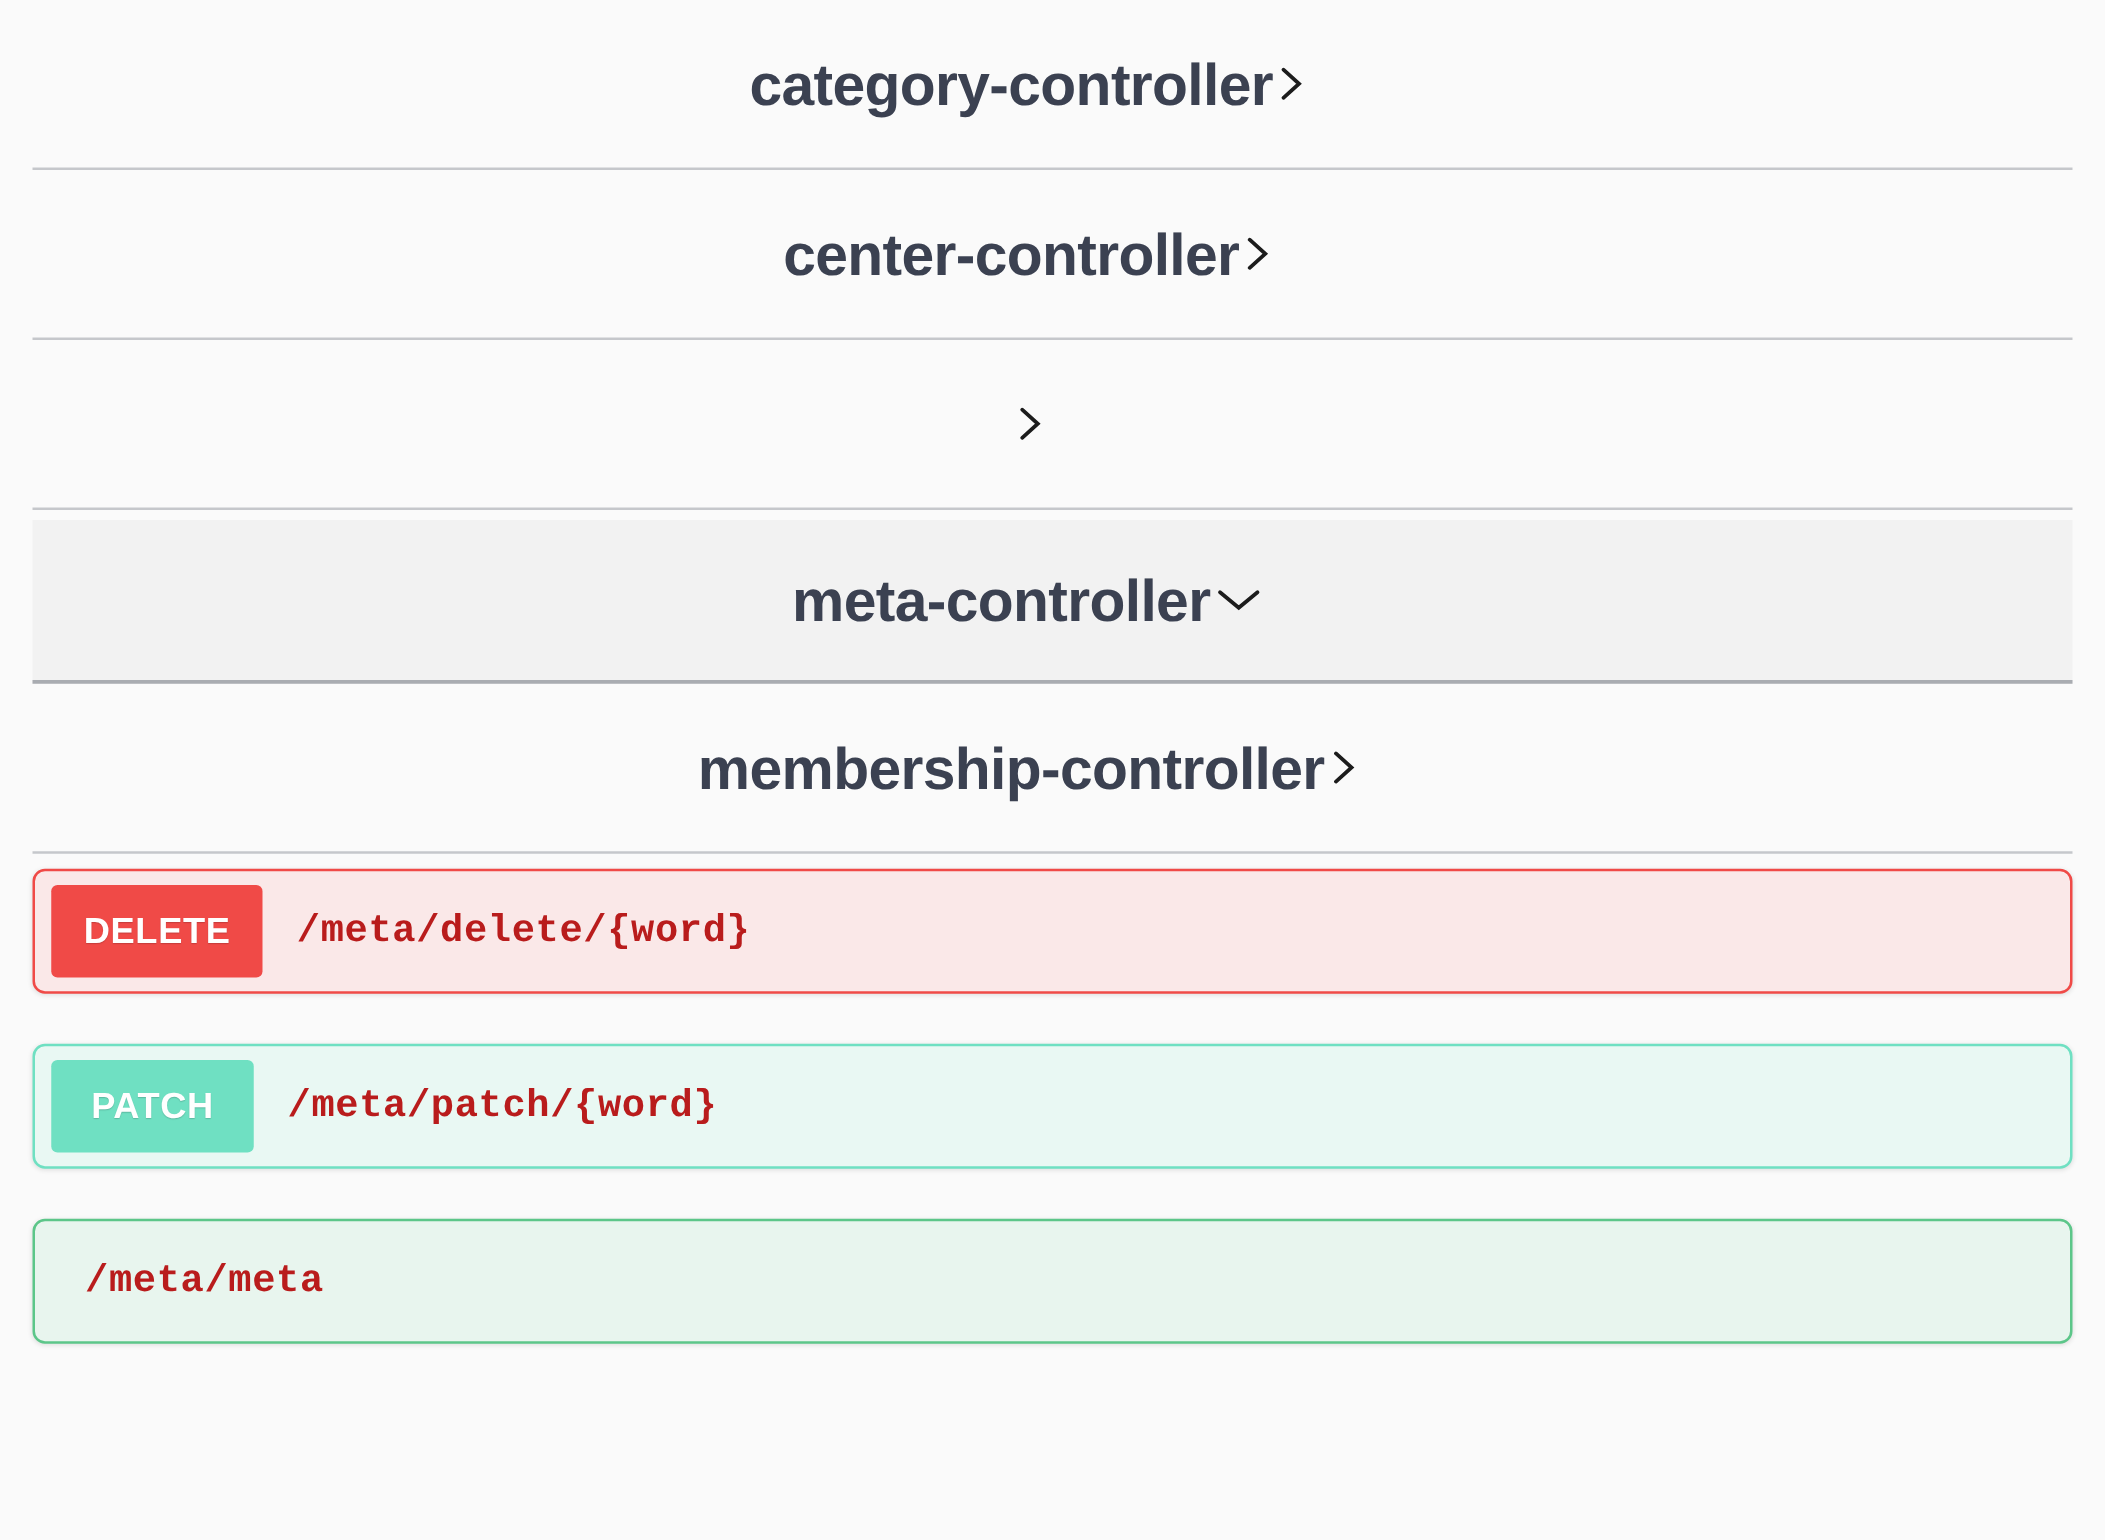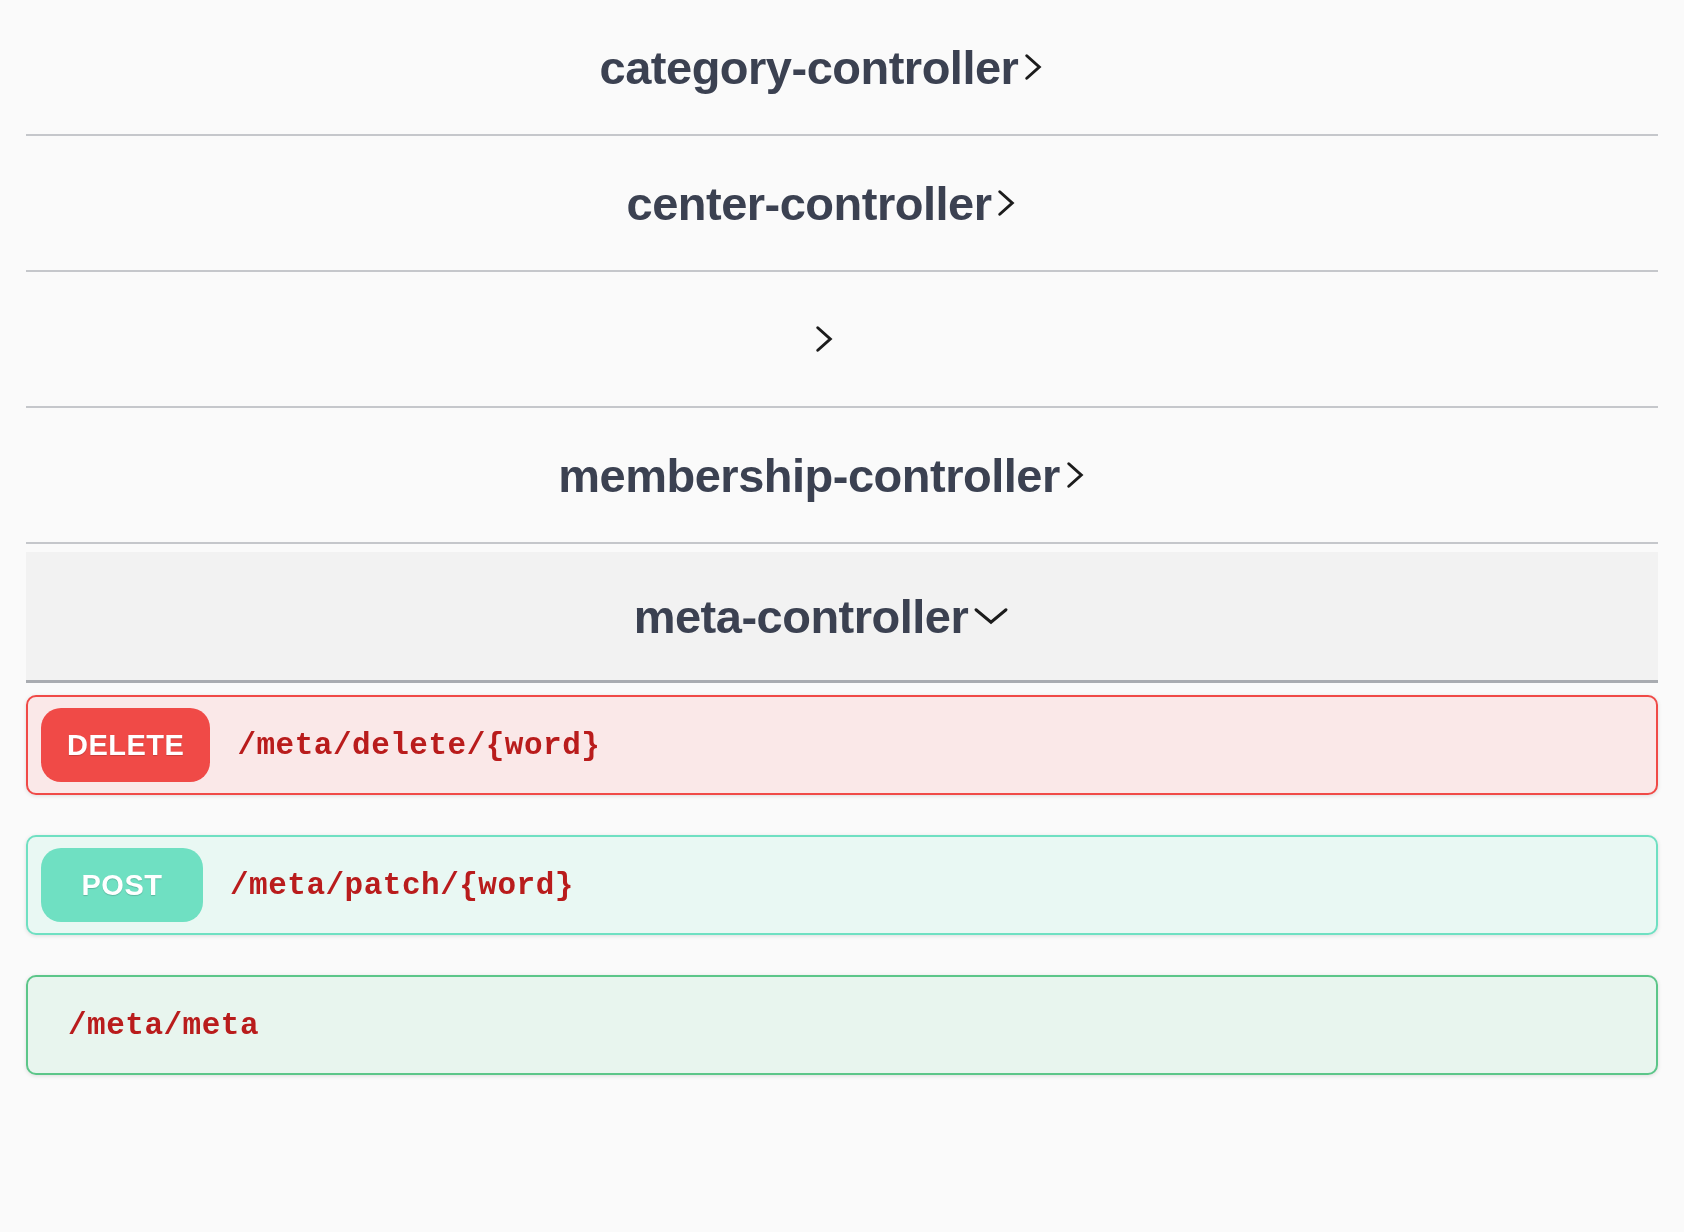--- a/index.html
+++ b/index.html
@@ -50,21 +50,21 @@
     cursor: pointer;
   }
   .op-method {
     min-width: 162px;
     height: 74px;
     padding: 0 26px;
     display: flex;
     align-items: center;
     justify-content: center;
     background: var(--accent);
-    border-radius: 20px;
+    border-radius: 5px;
     color: #ffffff;
     font-size: 29px;
     font-weight: bold;
     letter-spacing: 0.5px;
     text-shadow: 0 1px 1px rgba(0,0,0,.18);
   }
   .op-path {
     margin-left: 27px;
     font-family: "Liberation Mono", monospace;
     font-weight: bold;
@@ -91,44 +91,44 @@
       <path d="M7 5l10 9-10 9" fill="none" stroke="#1c1c1c" stroke-width="2.4" stroke-linecap="round"></path>
     </svg>
   </div>
 
   <div class="tag-row">
     <svg class="chev" width="30" height="36" viewBox="0 0 24 28">
       <path d="M7 5l10 9-10 9" fill="none" stroke="#1c1c1c" stroke-width="2.4" stroke-linecap="round"></path>
     </svg>
   </div>
 
+  <div class="tag-row expanded">
+    <span class="tag-title">meta-controller</span>
+    <svg class="chev" width="46" height="30" viewBox="0 0 36 24">
+      <path d="M6 7l12 10L30 7" fill="none" stroke="#1c1c1c" stroke-width="2.4" stroke-linecap="round"></path>
+    </svg>
+  </div>
+
   <div class="tag-row">
     <span class="tag-title">membership-controller</span>
     <svg class="chev" width="30" height="36" viewBox="0 0 24 28">
       <path d="M7 5l10 9-10 9" fill="none" stroke="#1c1c1c" stroke-width="2.4" stroke-linecap="round"></path>
-    </svg>
-  </div>
-
-  <div class="tag-row expanded">
-    <span class="tag-title">meta-controller</span>
-    <svg class="chev" width="46" height="30" viewBox="0 0 36 24">
-      <path d="M6 7l12 10L30 7" fill="none" stroke="#1c1c1c" stroke-width="2.4" stroke-linecap="round"></path>
     </svg>
   </div>
 
   <div class="ops">
 
     <div class="op-block" style="--accent: #f04a47; --bg: #fae8e8;">
       <span class="op-method">DELETE</span>
       <span class="op-path">/meta/delete/{word}</span>
     </div>
 
 
     <div class="op-block" style="--accent: #6fe0c2; --bg: #e9f8f3;">
-      <span class="op-method">POST</span>
+      <span class="op-method">PATCH</span>
       <span class="op-path">/meta/patch/{word}</span>
     </div>
 
     <div class="op-block" style="--accent: #5cc689; --bg: #e8f5ee;">
       <span class="op-path">/meta/meta</span>
     </div>
 
   </div>
 </div>
 

